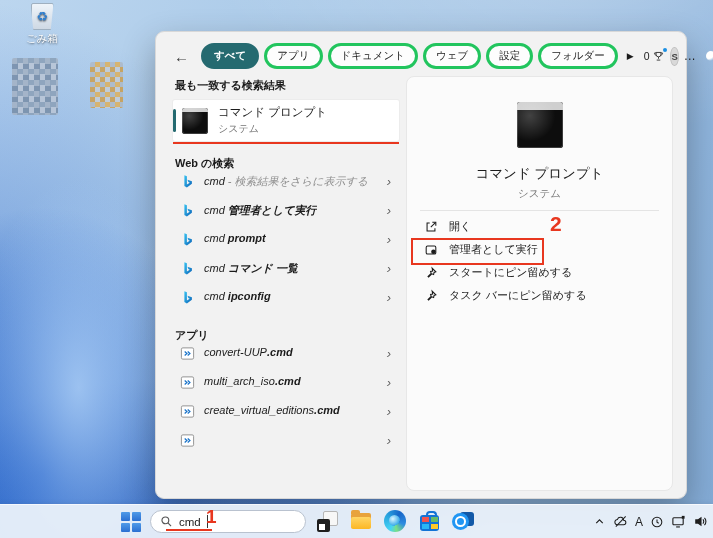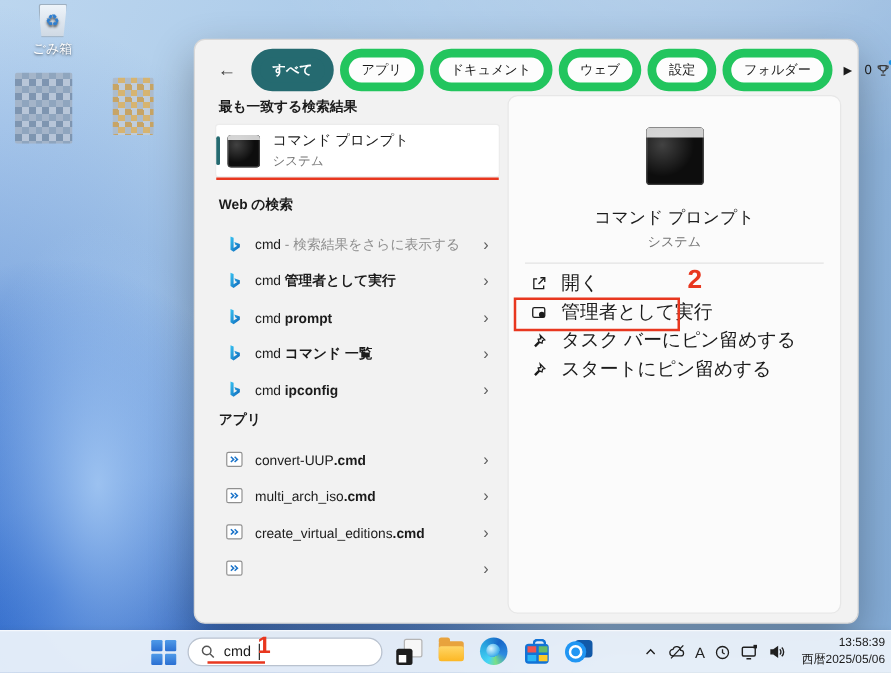--- a/index.html
+++ b/index.html
@@ -33,21 +33,21 @@
     box-shadow:0 1px 2px rgba(0,0,0,.35);}
   .edge-ball::after{content:"";position:absolute;left:6px;top:6px;width:13px;height:13px;border-radius:50%;
     background:radial-gradient(circle at 35% 35%, #d9f6ff, #35a7e8 70%, transparent 71%);}
   .shortcut{position:absolute;left:-2px;bottom:-2px;width:9px;height:9px;background:#fff;border:1px solid #9ab;
     border-radius:2px;font-size:7px;line-height:9px;color:#1a6fd0;}
   
   .panel{position:absolute;left:155px;top:31px;width:530px;height:466px;background:#f2f2f2;
     border:1px solid #d8d8d8;border-radius:9px;box-shadow:0 14px 34px rgba(0,0,0,.30);}
   .phead{position:absolute;left:18px;right:12px;top:11px;height:26px;display:flex;align-items:center;gap:5px;}
   .back{font-size:15px;color:#3a3a3a;margin-right:7px;cursor:pointer;}
-  .pill{padding:3px 10px;border-radius:999px;border:7px solid #22c55e;background:#fdfdfd;
+  .pill{padding:3px 10px;border-radius:999px;border:3px solid #22c55e;background:#fdfdfd;
     font-size:10.5px;color:#1b1b1b;white-space:nowrap;cursor:pointer;}
   .pill.active{background:#256a70;border-color:#256a70;color:#fff;font-weight:700;}
   .playbtn{font-size:9px;color:#1b1b1b;margin-left:4px;cursor:pointer;}
   .spacer{flex:1;}
   .rewards{display:flex;align-items:center;gap:3px;font-size:10.5px;color:#1b1b1b;position:relative;cursor:pointer;}
   .rew-dot{position:absolute;right:-2px;top:-2px;width:4px;height:4px;border-radius:50%;background:#1a8fe3;}
   .avatar{width:17px;height:17px;border-radius:50%;background:#d9d9d9;border:1px solid #c2c2c2;
     font-size:9.5px;font-weight:700;color:#454545;display:flex;align-items:center;justify-content:center;cursor:pointer;}
   .dots{font-size:12px;color:#1b1b1b;letter-spacing:1px;cursor:pointer;}
   .copilot{width:18px;height:18px;border-radius:50%;position:relative;cursor:pointer;
@@ -63,36 +63,36 @@
   .accent{position:absolute;left:0;top:9px;width:3px;height:23px;border-radius:2px;background:#256a70;}
   .cmdicon{background:#0d0d0d;border-radius:3px;position:relative;overflow:hidden;
     box-shadow:0 0 0 1px #3c3c3c inset;}
   .cmdicon::before{content:"";position:absolute;left:0;top:0;right:0;height:18%;background:#cfcfcf;}
   .cmdicon::after{content:"";position:absolute;inset:0;
     background:radial-gradient(circle at 28% 30%,rgba(255,255,255,.22),transparent 55%);}
   .btxt .t1{font-size:11.5px;color:#1b1b1b;font-weight:400;}
   .btxt .t2{font-size:10px;color:#767676;margin-top:2px;}
   .redline{position:absolute;left:0;right:0;bottom:-3px;height:2.5px;background:#e8371f;}
   .subhead{font-size:11px;font-weight:700;color:#1b1b1b;margin:15px 0 3px 2px;}
-  .row{height:29px;display:flex;align-items:flex-end;gap:9px;padding-left:7px;cursor:pointer;border-radius:4px;}
+  .row{height:29px;display:flex;align-items:flex-start;gap:9px;padding-left:7px;cursor:pointer;border-radius:4px;font-style:italic;}
   .rowtxt{font-size:11px;color:#1b1b1b;white-space:nowrap;overflow:hidden;}
   .muted{color:#8f8f8f;}
   .bold{font-weight:700;}
   .chev{margin-left:auto;margin-right:8px;color:#5f5f5f;font-size:13px;}
   .bing{width:15px;height:15px;flex:0 0 15px;}
   .filei{width:15px;height:15px;flex:0 0 15px;}
   
   .card{position:absolute;left:250px;top:44px;width:267px;height:415px;background:#fbfbfb;
     border:1px solid #e7e7e7;border-radius:8px;box-sizing:border-box;}
   .bigicon{width:46px;height:46px;margin:25px auto 0;}
   .ctitle{margin-top:17px;text-align:center;font-size:13.5px;color:#1b1b1b;}
   .csub{margin-top:4px;text-align:center;font-size:10.5px;color:#767676;}
   .divider{position:absolute;left:13px;right:13px;top:133px;height:1px;background:#e4e4e4;}
   .actions{position:absolute;left:0;right:0;top:138px;}
-  .act{height:23px;display:flex;align-items:center;gap:11px;padding-left:17px;font-size:15px;color:#1b1b1b;cursor:pointer;}
+  .act{height:23px;display:flex;align-items:center;gap:11px;padding-left:17px;font-size:11px;color:#1b1b1b;cursor:pointer;}
   .act svg{flex:0 0 14px;}
   .redbox{position:absolute;left:4px;top:161px;width:129px;height:23px;border:2px solid #e8371f;pointer-events:none;}
   .num2{position:absolute;left:143px;top:135px;font-size:21px;font-weight:700;color:#e8371f;}
   
   .taskbar{position:absolute;left:0;right:0;bottom:0;height:33px;background:rgba(234,241,250,.95);
     border-top:1px solid rgba(255,255,255,.65);box-shadow:0 -1px 4px rgba(60,80,110,.12);}
   .tb-left{position:absolute;left:121px;top:0;height:33px;display:flex;align-items:center;gap:9px;}
   .startbtn{width:20px;height:20px;display:grid;grid-template-columns:9px 9px;grid-template-rows:9px 9px;gap:2px;cursor:pointer;}
   .startbtn i{background:linear-gradient(180deg,#4f9ae8,#2a6fd2);border-radius:1px;}
   .tsearch{width:156px;height:23px;background:#fff;border:1px solid #b9c2cf;border-radius:12px;
@@ -275,27 +275,27 @@
           <svg width="14" height="14" viewBox="0 0 16 16" fill="none" stroke="#1b1b1b" stroke-width="1.2">
               <rect x="2.5" y="3.5" width="11" height="9" rx="1.5"></rect>
               <circle cx="10.8" cy="10" r="2.6" fill="#1b1b1b" stroke="none"></circle>
             </svg>
           <span>管理者として実行</span>
         </div>
         <div class="act">
           <svg width="14" height="14" viewBox="0 0 16 16" fill="none" stroke="#1b1b1b" stroke-width="1.2">
               <path d="M9.3 2.5l4.2 4.2-2 .6-.5 2.4-2.1-.7-3.6 3.6-.7-.7 3.6-3.6-.7-2.1 2.4-.5z"></path>
             </svg>
-          <span>タスク バーにピン留めする</span>
+          <span>スタートにピン留めする</span>
         </div>
         <div class="act">
           <svg width="14" height="14" viewBox="0 0 16 16" fill="none" stroke="#1b1b1b" stroke-width="1.2">
               <path d="M9.3 2.5l4.2 4.2-2 .6-.5 2.4-2.1-.7-3.6 3.6-.7-.7 3.6-3.6-.7-2.1 2.4-.5z"></path>
             </svg>
-          <span>スタートにピン留めする</span>
+          <span>タスク バーにピン留めする</span>
         </div>
       </div>
       <div class="redbox"></div>
       <div class="num2">2</div>
     </div>
   </div>
 
   <div class="taskbar">
     <div class="tb-left">
       <div class="startbtn">
@@ -354,19 +354,15 @@
         </svg>
       <svg width="15" height="15" viewBox="0 0 16 16" fill="none" stroke="#1f1f1f" stroke-width="1.2">
           <rect x="2" y="4" width="11" height="7.5" rx="1"></rect>
           <path d="M5.5 13.8h4"></path>
           <rect x="11.5" y="2" width="3" height="3" fill="#1f1f1f" stroke="none"></rect>
         </svg>
       <svg width="15" height="15" viewBox="0 0 16 16" fill="none" stroke="#1f1f1f" stroke-width="1.2">
           <path d="M3 6.3v3.4h2.3L8.5 12V4L5.3 6.3z" fill="#1f1f1f"></path>
           <path d="M10.5 5.8a3 3 0 0 1 0 4.4M12.2 4.2a5.4 5.4 0 0 1 0 7.6"></path>
         </svg>
-      <div class="clockblk">
-        <div>13:58:39</div>
-        <div>西暦2025/05/06</div>
-      </div>
     </div>
   </div>
 </div>
 
 </body></html>

